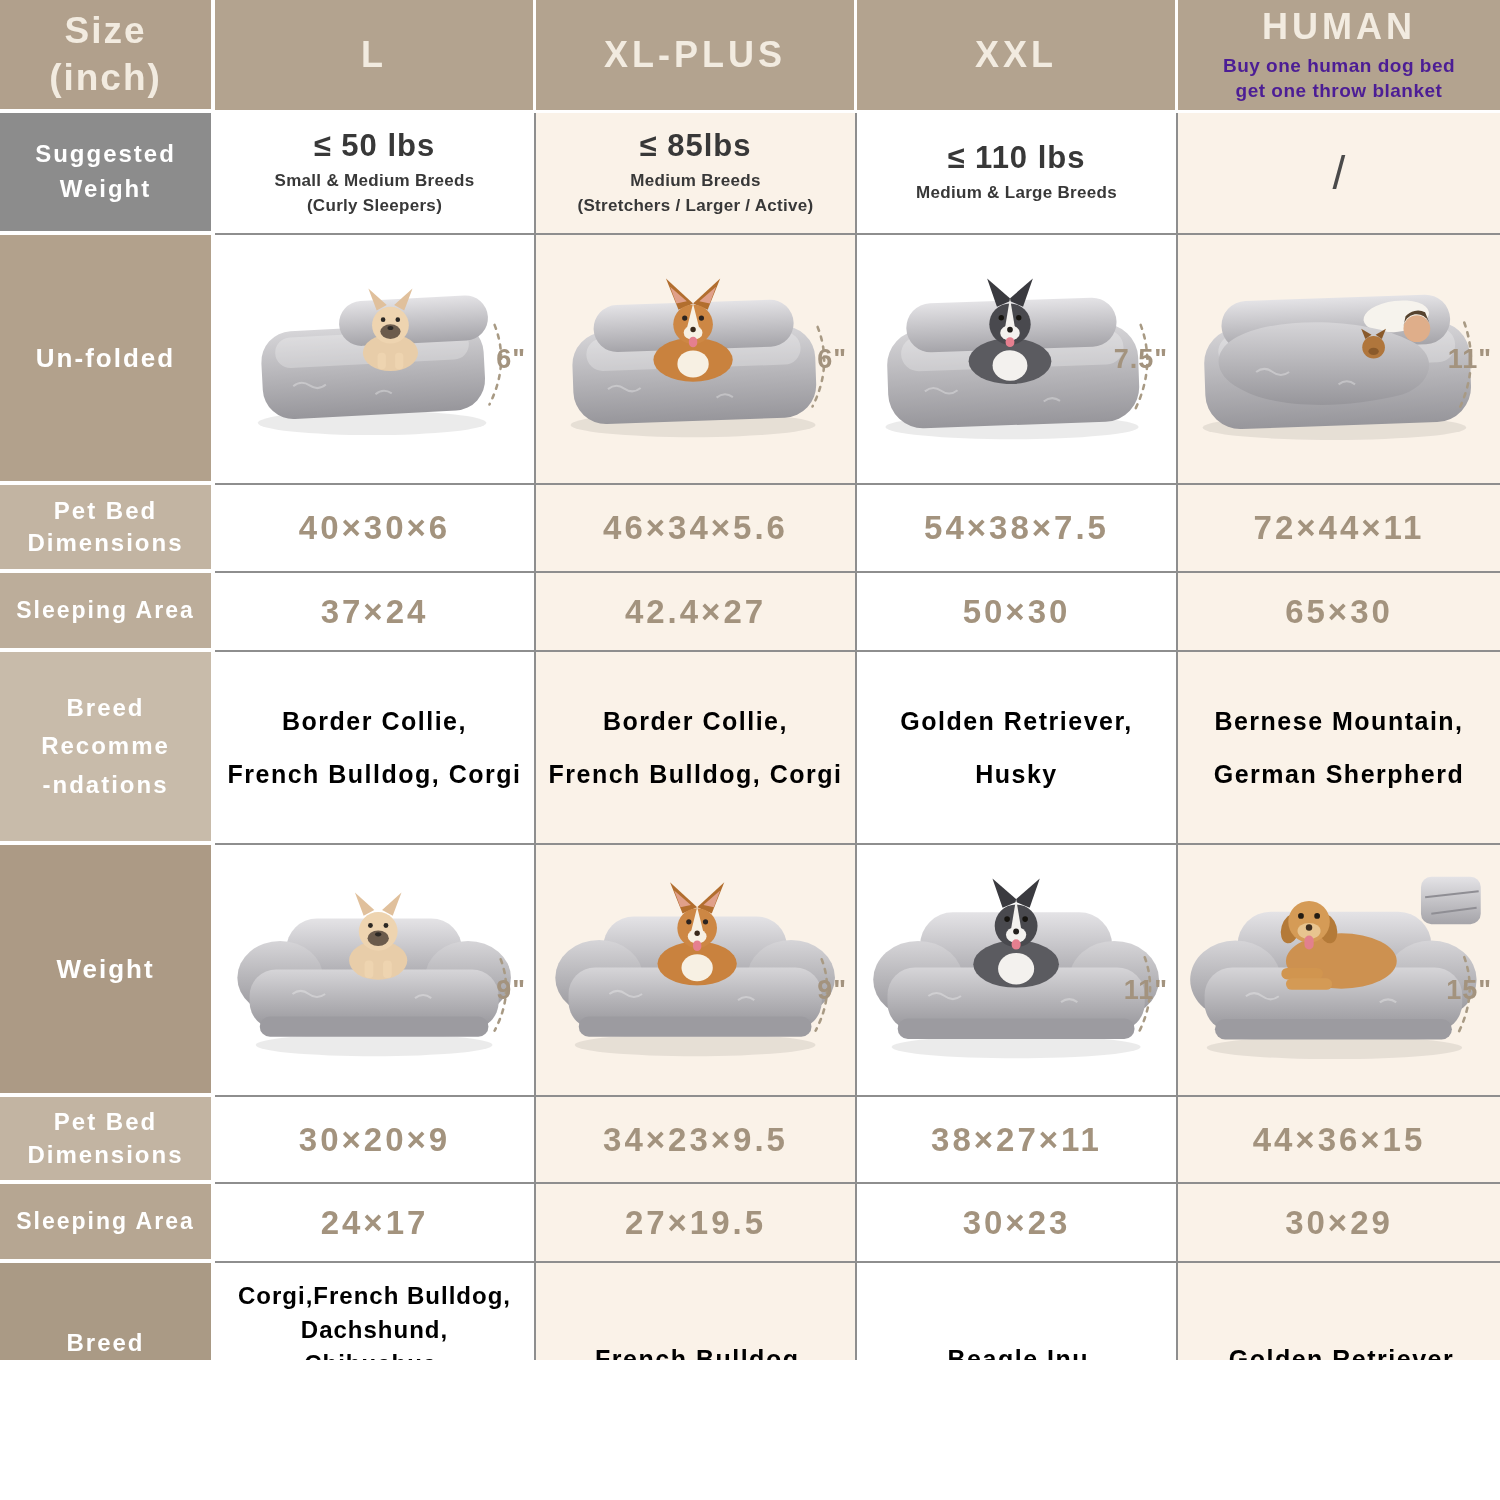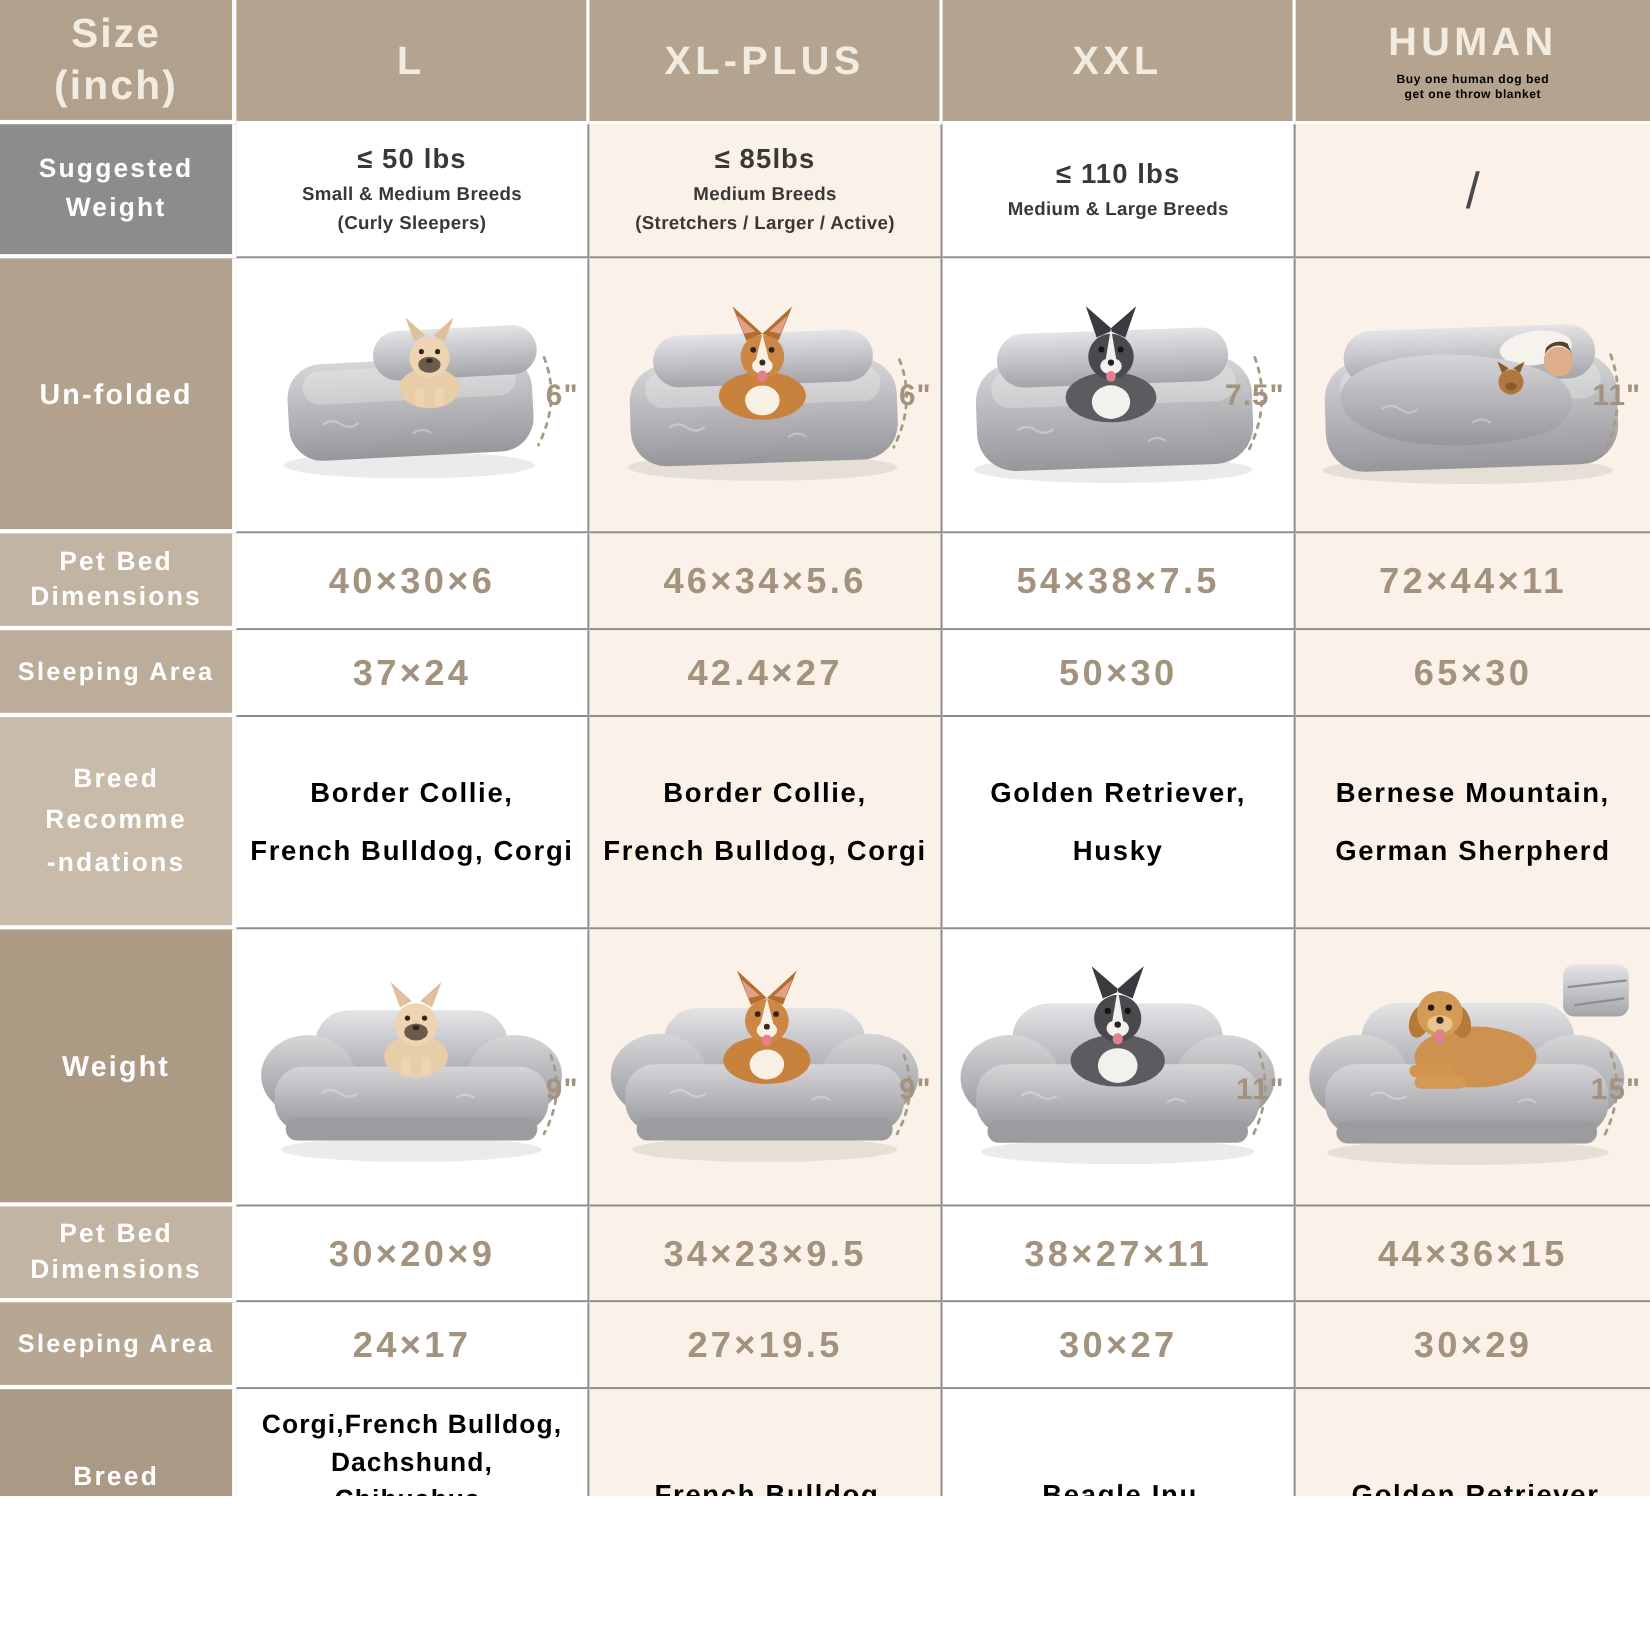--- a/index.html
+++ b/index.html
@@ -20,29 +20,29 @@
   .lab-unfolded{background:#b2a18c;font-size:26px;}
   .lab-dims1{background:#c2b4a2;font-size:24px;line-height:1.35;}
   .lab-sleep1{background:#bcad9a;font-size:23px;}
   .lab-breed1{background:#c8bbaa;font-size:24px;line-height:1.6;}
   .lab-folded{background:#ac9a85;font-size:26px;}
   .lab-dims2{background:#c2b4a2;font-size:24px;line-height:1.35;}
   .lab-sleep2{background:#b6a692;font-size:23px;}
   .lab-breed2{background:#aa9a85;font-size:24px;line-height:1.6;}
   
   .hdr{background:#b3a38f;color:#f2ebe0;font-weight:bold;font-size:36px;letter-spacing:4px;border-right:3px solid #fff;border-bottom:3px solid #fff;}
-  .hdr .sub{font-size:11px;letter-spacing:0.5px;line-height:1.3;color:#000000;margin-top:6px;white-space:pre-line;}
+  .hdr .sub{font-size:19px;letter-spacing:0.5px;line-height:1.3;color:#4c1d95;margin-top:6px;white-space:pre-line;}
   
   .dc{border-right:2px solid #8e8e8e;border-bottom:2px solid #8e8e8e;}
   .lastcol{border-right:none;}
   .lastrow{border-bottom:none;}
   .col-w{background:#ffffff;}
   .col-c{background:#faf2e8;}
   
-  .wt-main{font-size:25px;font-weight:bold;color:#383838;letter-spacing:1px;}
+  .wt-main{font-size:31px;font-weight:bold;color:#383838;letter-spacing:1px;}
   .wt-note{font-size:17px;font-weight:bold;color:#383838;line-height:1.5;margin-top:4px;white-space:pre-line;letter-spacing:0.3px;}
   .wt-slash{font-size:46px;font-weight:400;color:#4a4a4a;}
   
   .val{font-size:33px;font-weight:bold;color:#a3937e;letter-spacing:3px;}
   
   .breed{font-size:25px;font-weight:bold;color:#000000;letter-spacing:1.5px;line-height:2.1;white-space:pre-line;}
   .breed-b{line-height:1.8;padding-left:12px;}
   .breed-tight{font-size:24px;line-height:1.42;letter-spacing:1px;}
   
   .imgcell svg{width:96%;height:94%;}
@@ -326,21 +326,21 @@
   <div class="cell lab lab-dims2">Pet Bed
 Dimensions</div>
   <div class="cell dc col-w val">30×20×9</div>
   <div class="cell dc col-c val">34×23×9.5</div>
   <div class="cell dc col-w val">38×27×11</div>
   <div class="cell dc col-c val lastcol">44×36×15</div>
 
   <div class="cell lab lab-sleep2">Sleeping Area</div>
   <div class="cell dc col-w val">24×17</div>
   <div class="cell dc col-c val">27×19.5</div>
-  <div class="cell dc col-w val">30×27</div>
+  <div class="cell dc col-w val">30×23</div>
   <div class="cell dc col-c val lastcol">30×29</div>
 
   <div class="cell lab lab-breed2 lastrow">Breed
 Recomme
 -ndations</div>
   <div class="cell dc col-w breed breed-tight lastrow">Corgi,French Bulldog,
 Dachshund,
 Chihuahua,
 Beagle, Shih Tzu,
 Miniature Poodle,

